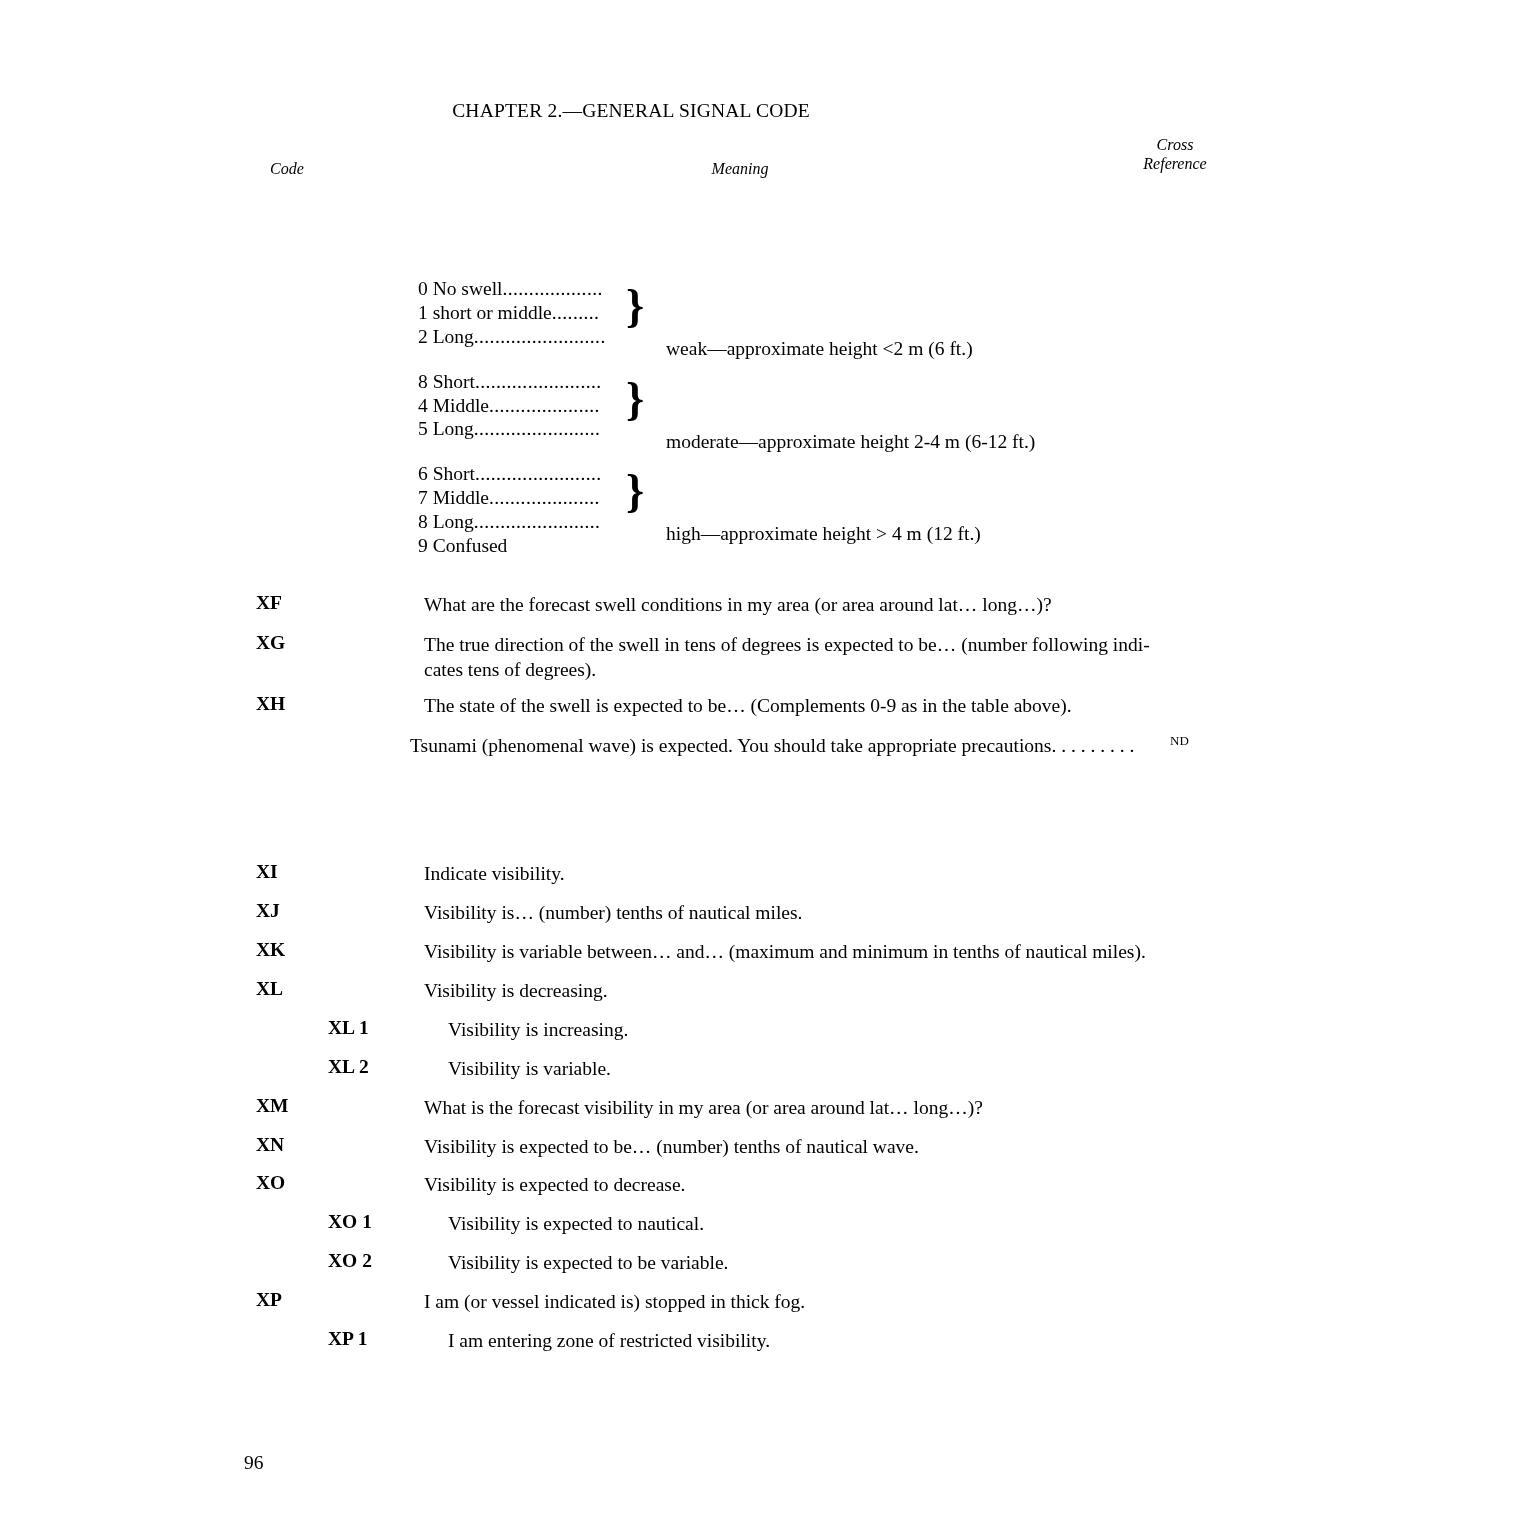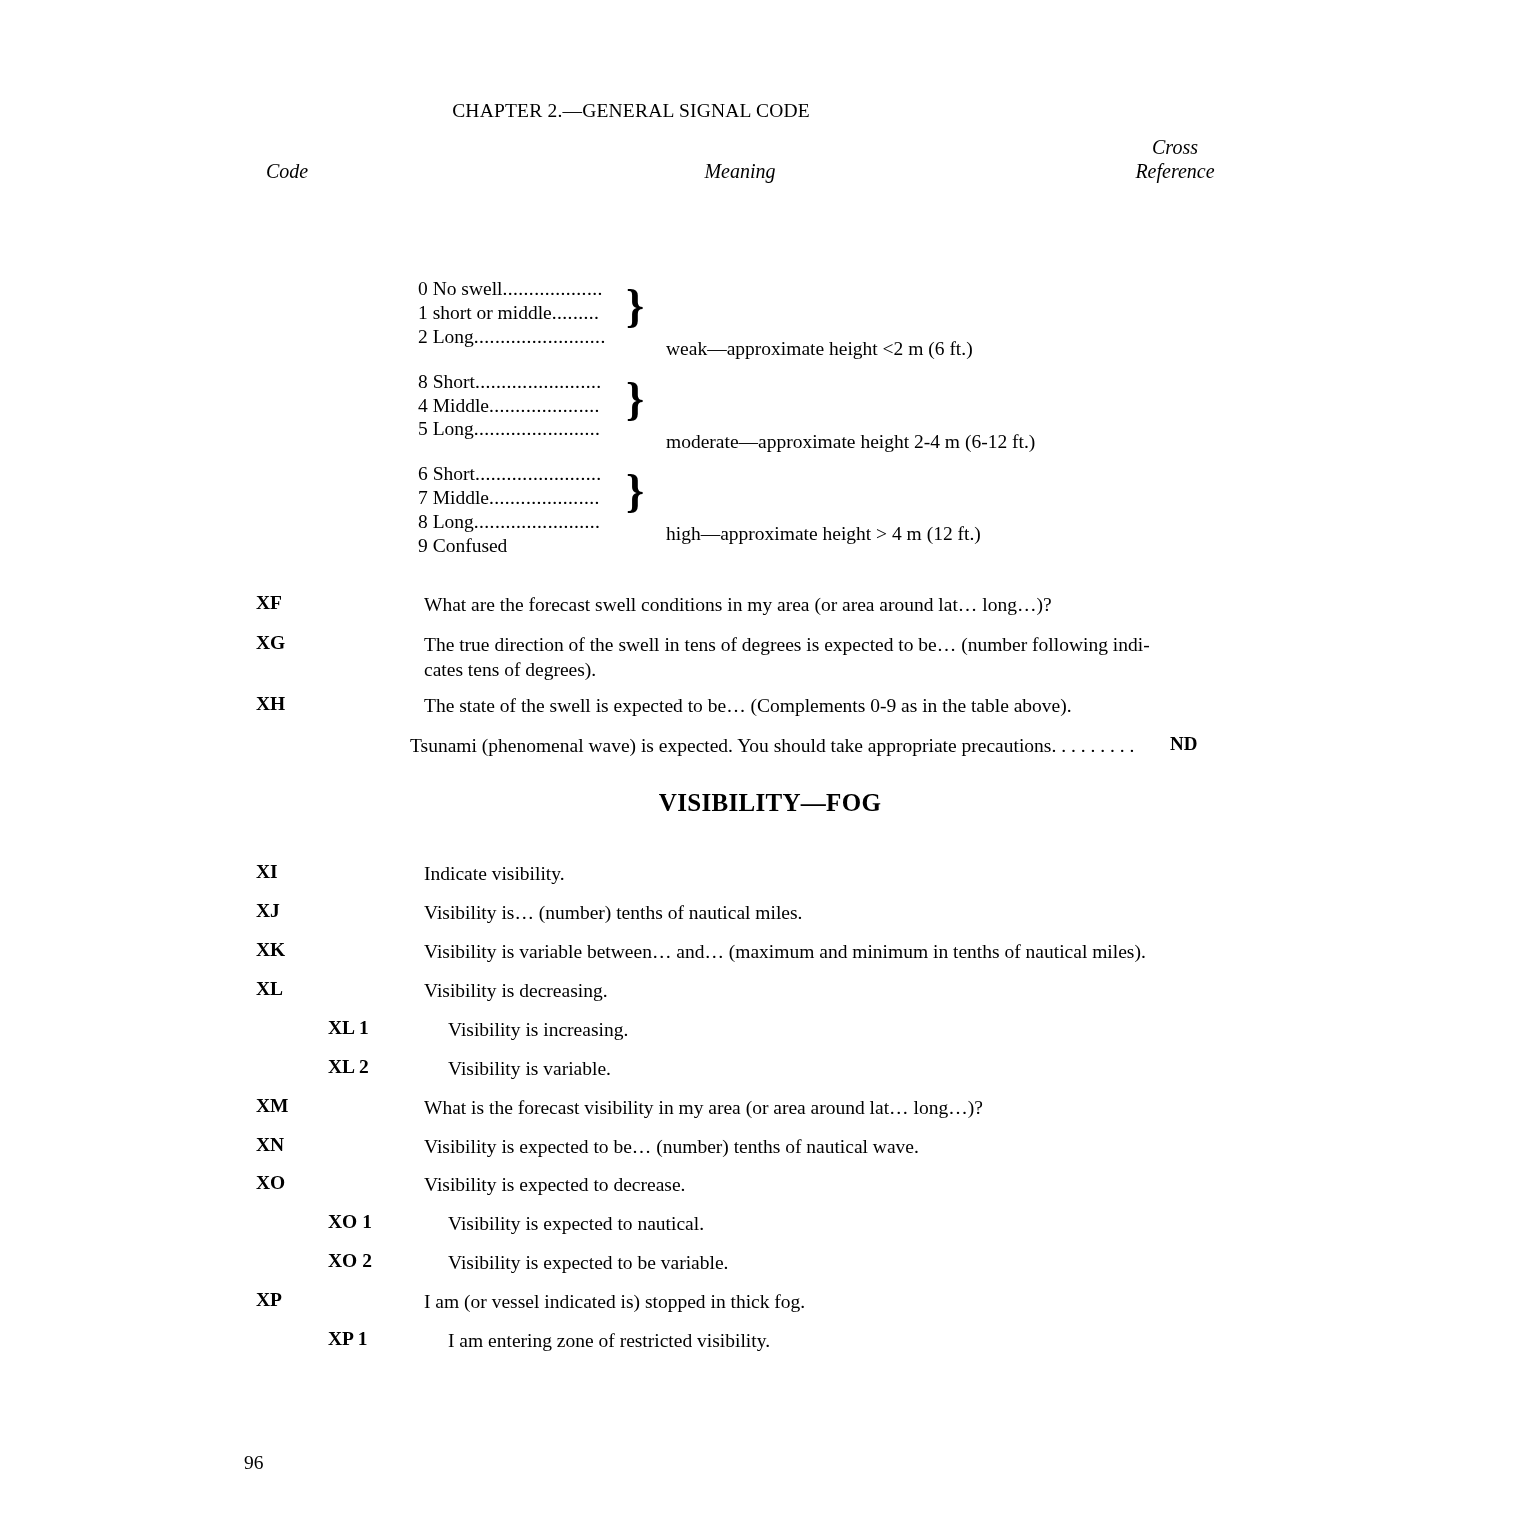--- a/index.html
+++ b/index.html
@@ -29,21 +29,21 @@
     width: 1262px;
     text-align: center;
     font-size: 19.5px;
     letter-spacing: 0.2px;
   }
 
   
   .col-head {
     position: absolute;
     font-style: italic;
-    font-size: 20px;
+    font-size: 16px;
   }
   .col-head-code {
     left: 232px;
     top: 160px;
     width: 110px;
     text-align: center;
   }
   .col-head-meaning {
     left: 640px;
     top: 160px;
@@ -124,22 +124,22 @@
     font-size: 19.5px;
     white-space: nowrap;
   }
   .entry .meaning {
     position: absolute;
     font-size: 19.5px;
     line-height: 1.30;
   }
   .entry .xref {
     position: absolute;
-    font-weight: bold;
-    font-size: 19px;
+    font-weight: normal;
+    font-size: 13px;
   }
 
   
   .lvl1 { left: 256px; }
   .lvl1 .meaning { left: 168px; width: 740px; }
 
   
   .lvl2 { left: 328px; }
   .lvl2 .meaning { left: 120px; width: 700px; }
 
@@ -229,21 +229,20 @@
   <div class="entry lvl1" style="top:693px">
     <div class="code">XH</div>
     <div class="meaning">The state of the swell is expected to be… (Complements 0-9 as in the table above).</div>
   </div>
 
   <div class="entry lvl1 nocode" style="top:733px">
     <div class="meaning">Tsunami (phenomenal wave) is expected. You should take appropriate precautions. . . . . . . . .</div>
     <div class="xref">ND</div>
   </div>
 
-  <div class="section-head">VISIBILITY—FOG</div>
 
   <div class="entry lvl1" style="top:861px">
     <div class="code">XI</div>
     <div class="meaning">Indicate visibility.</div>
   </div>
 
   <div class="entry lvl1" style="top:900px">
     <div class="code">XJ</div>
     <div class="meaning">Visibility is… (number) tenths of nautical miles.</div>
   </div>

